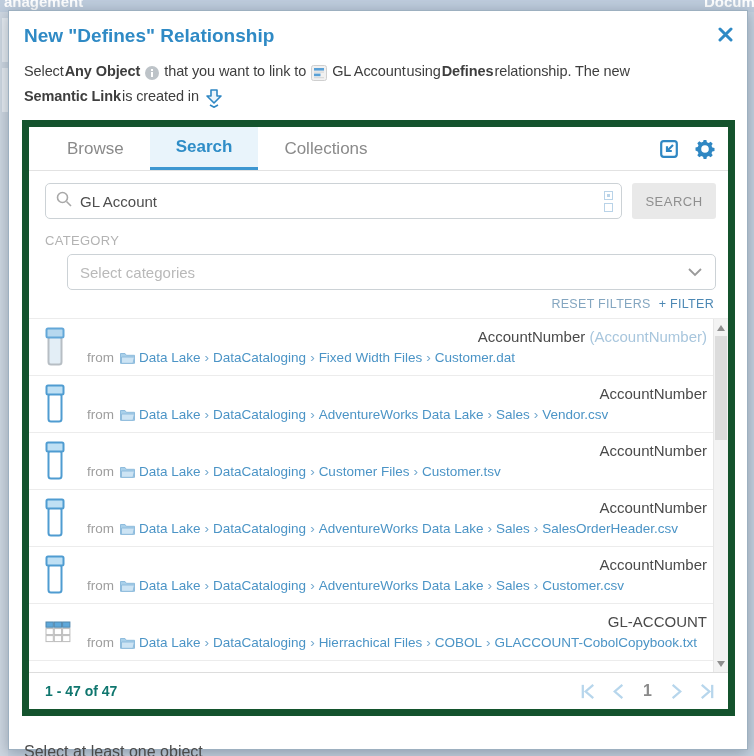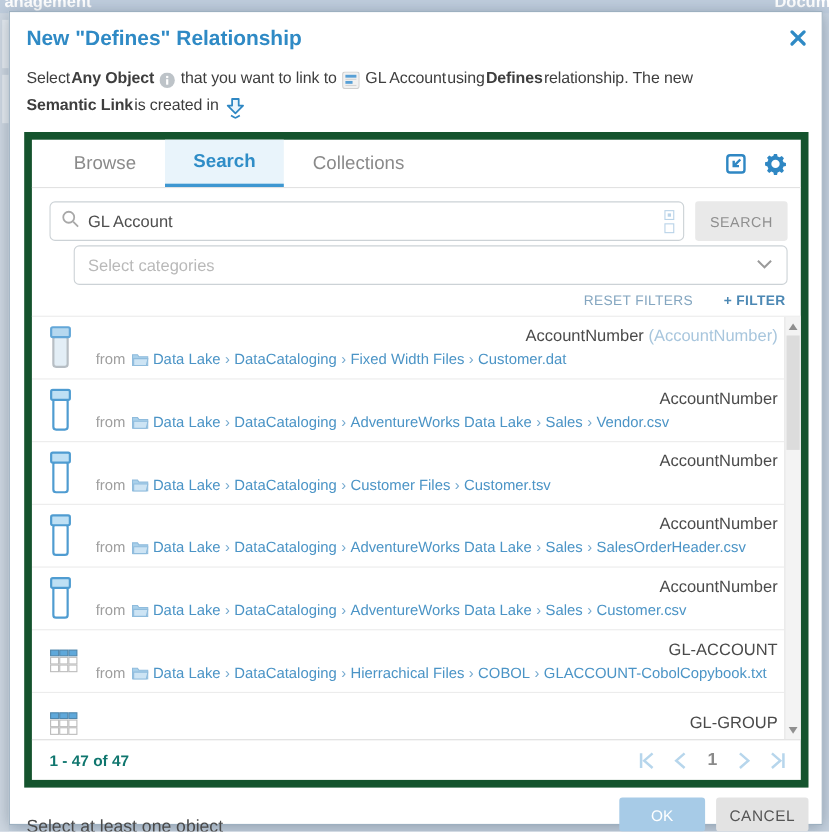--- a/index.html
+++ b/index.html
@@ -48,24 +48,24 @@
   .search-btn { width:84px; height:36px; background:#e9e9e9; border:none; border-radius:3px;
     color:#8f8f8f; font-size:13px; letter-spacing:.5px; cursor:pointer; font-family:inherit; }
 
   
   .cat-label { padding:10px 0 6px 16px; color:#b3b3b3; font-size:13px; letter-spacing:.3px; }
   .cat-select { margin:0 12px 0 38px; height:36px; border:1px solid #ccd2d6; border-radius:5px;
     display:flex; align-items:center; justify-content:space-between; padding:0 12px 0 12px; cursor:pointer; }
   .cat-ph { color:#b9b9b9; font-size:15px; }
 
   
-  .filters-row { display:flex; justify-content:flex-end; gap:28px; align-items:center; height:28px; padding-right:14px; }
+  .filters-row { display:flex; justify-content:flex-end; gap:8px; align-items:center; height:28px; padding-right:14px; }
   .flink { font-size:12.5px; letter-spacing:.3px; cursor:pointer; }
   .flink.reset { color:#84a6c0; }
-  .flink.add { color:#4c88b4; font-weight:bold; }
+  .flink.add { color:#4c88b4; font-weight:normal; }
 
   
   .list { flex:1; border-top:1px solid #ececec; position:relative; overflow:hidden; }
   .list-inner { position:absolute; left:0; right:15px; top:0; bottom:0; overflow:hidden; }
   .row { height:57px; display:flex; align-items:center; padding:4px 6px 4px 16px; border-bottom:1px solid #ececec; cursor:pointer; }
   .ricon { width:42px; flex:0 0 42px; display:flex; align-items:center; }
   .rtext { flex:1; min-width:0;text-align:right; }
   .rname { font-size:15px; color:#4a4a4a; line-height:20px; white-space:nowrap; }
   .rsuffix { color:#a8c6dd; }
   .sub { font-size:13.5px; line-height:21px; white-space:nowrap; display:flex; align-items:center; gap:4px; }
@@ -190,20 +190,21 @@
         </span>
         <span class="q">GL Account</span>
         <span class="opt-squares">
             <span class="sq dot"></span>
             <span class="sq"></span>
           </span>
       </div>
       <button class="search-btn">SEARCH</button>
     </div>
 
+    <div class="cat-label">CATEGORY</div>
     <div class="cat-select">
       <span class="cat-ph">Select categories</span>
       <span>
         <svg width="16" height="10" viewBox="0 0 16 10">
             <polyline points="2,2 8,8 14,2" fill="none" stroke="#9a9a9a" stroke-width="1.8"></polyline>
           </svg>
       </span>
     </div>
 
     <div class="filters-row">
@@ -401,18 +402,14 @@
               <polyline points="5,3 13,10 5,17" fill="none" stroke="#b7d6ec" stroke-width="2.4"></polyline>
               <path d="M16 3 V17" stroke="#b7d6ec" stroke-width="2.4"></path>
             </svg>
         </span>
       </span>
     </div>
   </div>
 
   <div class="m-footer">
     <span class="hint">Select at least one object</span>
-    <span class="f-btns">
-      <button class="btn ok">OK</button>
-      <button class="btn cancel">CANCEL</button>
-    </span>
   </div>
 </div>
 
 </body></html>

